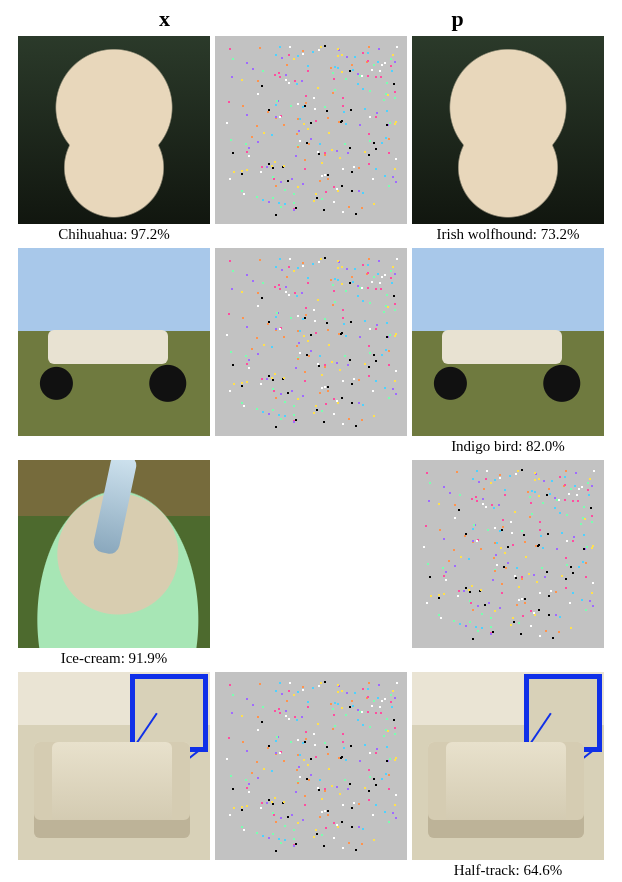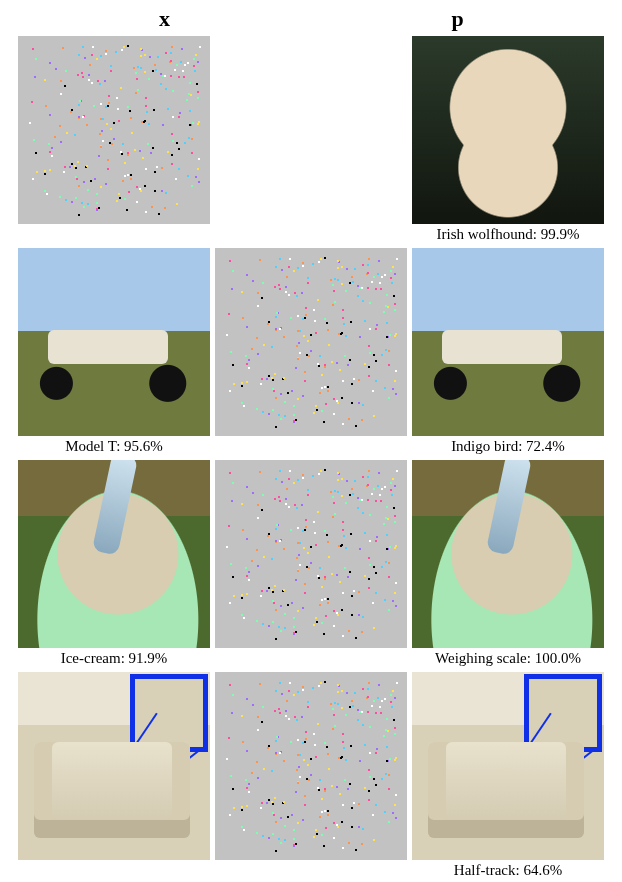--- a/index.html
+++ b/index.html
@@ -45,20 +45,24 @@
 <body>
 
 <div class="figure">
 
   <div class="headers">
     <div>x</div>
     <div>p</div>
   </div>
 
   <div class="row">
+    <div class="cell">
+      <div class="img dog"></div>
+      <div class="caption">Chihuahua: 97.2%</div>
+    </div>
     <div class="cell">
       <div class="img perturb">
           <div class="noise-dot" style="left: 14.4685px; top: 11.8131px; background: rgb(255, 77, 160);"></div>
           <div class="noise-dot" style="left: 103.336px; top: 116.934px; background: rgb(0, 0, 0);"></div>
           <div class="noise-dot" style="left: 165.705px; top: 28.1185px; background: rgb(255, 255, 255);"></div>
           <div class="noise-dot" style="left: 95.3012px; top: 102.219px; background: rgb(160, 107, 255);"></div>
           <div class="noise-dot" style="left: 112.337px; top: 142.187px; background: rgb(255, 147, 77);"></div>
           <div class="noise-dot" style="left: 17.7752px; top: 135.446px; background: rgb(255, 224, 77);"></div>
           <div class="noise-dot" style="left: 175.188px; top: 21.5235px; background: rgb(122, 255, 176);"></div>
           <div class="noise-dot" style="left: 129.933px; top: 87.25px; background: rgb(77, 210, 255);"></div>
@@ -312,28 +316,27 @@
           <div class="noise-dot" style="left: 63.2252px; top: 166.131px; background: rgb(77, 210, 255);"></div>
           <div class="noise-dot" style="left: 91.6486px; top: 33.8268px; background: rgb(255, 77, 160);"></div>
           <div class="noise-dot" style="left: 26.3026px; top: 136.562px; background: rgb(0, 0, 0);"></div>
           <div class="noise-dot" style="left: 121.324px; top: 152.411px; background: rgb(255, 255, 255);"></div>
           <div class="noise-dot" style="left: 16.2819px; top: 40.0901px; background: rgb(160, 107, 255);"></div>
         </div>
       <div class="caption empty"></div>
     </div>
     <div class="cell">
       <div class="img dog"></div>
-      <div class="caption">Irish wolfhound: 99.9%</div>
+      <div class="caption">Irish wolfhound: 73.2%</div>
     </div>
   </div>
 
   <div class="row">
     <div class="cell">
       <div class="img car"></div>
-      <div class="caption">Model T: 95.6%</div>
     </div>
     <div class="cell">
       <div class="img perturb">
           <div class="noise-dot" style="left: 14.4685px; top: 11.8131px; background: rgb(255, 77, 160);"></div>
           <div class="noise-dot" style="left: 103.336px; top: 116.934px; background: rgb(0, 0, 0);"></div>
           <div class="noise-dot" style="left: 165.705px; top: 28.1185px; background: rgb(255, 255, 255);"></div>
           <div class="noise-dot" style="left: 95.3012px; top: 102.219px; background: rgb(160, 107, 255);"></div>
           <div class="noise-dot" style="left: 112.337px; top: 142.187px; background: rgb(255, 147, 77);"></div>
           <div class="noise-dot" style="left: 17.7752px; top: 135.446px; background: rgb(255, 224, 77);"></div>
           <div class="noise-dot" style="left: 175.188px; top: 21.5235px; background: rgb(122, 255, 176);"></div>
@@ -588,21 +591,21 @@
           <div class="noise-dot" style="left: 63.2252px; top: 166.131px; background: rgb(77, 210, 255);"></div>
           <div class="noise-dot" style="left: 91.6486px; top: 33.8268px; background: rgb(255, 77, 160);"></div>
           <div class="noise-dot" style="left: 26.3026px; top: 136.562px; background: rgb(0, 0, 0);"></div>
           <div class="noise-dot" style="left: 121.324px; top: 152.411px; background: rgb(255, 255, 255);"></div>
           <div class="noise-dot" style="left: 16.2819px; top: 40.0901px; background: rgb(160, 107, 255);"></div>
         </div>
       <div class="caption empty"></div>
     </div>
     <div class="cell">
       <div class="img car"></div>
-      <div class="caption">Indigo bird: 72.4%</div>
+      <div class="caption">Indigo bird: 82.0%</div>
     </div>
   </div>
 
   <div class="row">
     <div class="cell">
       <div class="img ice"></div>
       <div class="caption">Ice-cream: 91.9%</div>
     </div>
     <div class="cell">
       <div class="img perturb">
@@ -861,24 +864,20 @@
           <div class="noise-dot" style="left: 87.3795px; top: 13.747px; background: rgb(255, 147, 77);"></div>
           <div class="noise-dot" style="left: 30.7222px; top: 132.634px; background: rgb(255, 224, 77);"></div>
           <div class="noise-dot" style="left: 64.7634px; top: 170.286px; background: rgb(122, 255, 176);"></div>
           <div class="noise-dot" style="left: 63.2252px; top: 166.131px; background: rgb(77, 210, 255);"></div>
           <div class="noise-dot" style="left: 91.6486px; top: 33.8268px; background: rgb(255, 77, 160);"></div>
           <div class="noise-dot" style="left: 26.3026px; top: 136.562px; background: rgb(0, 0, 0);"></div>
           <div class="noise-dot" style="left: 121.324px; top: 152.411px; background: rgb(255, 255, 255);"></div>
           <div class="noise-dot" style="left: 16.2819px; top: 40.0901px; background: rgb(160, 107, 255);"></div>
         </div>
       <div class="caption empty"></div>
-    </div>
-    <div class="cell">
-      <div class="img ice"></div>
-      <div class="caption">Weighing scale: 100.0%</div>
     </div>
   </div>
 
   <div class="row">
     <div class="cell">
       <div class="img couch">
         <div class="zoom-dst"></div>
         <div class="zoom-src"></div>
         <div class="zoom-line" style="left:112px;top:80px;width:48px;transform:rotate(-56deg);"></div>
         <div class="zoom-line" style="left:124px;top:122px;width:76px;transform:rotate(-38deg);"></div>

